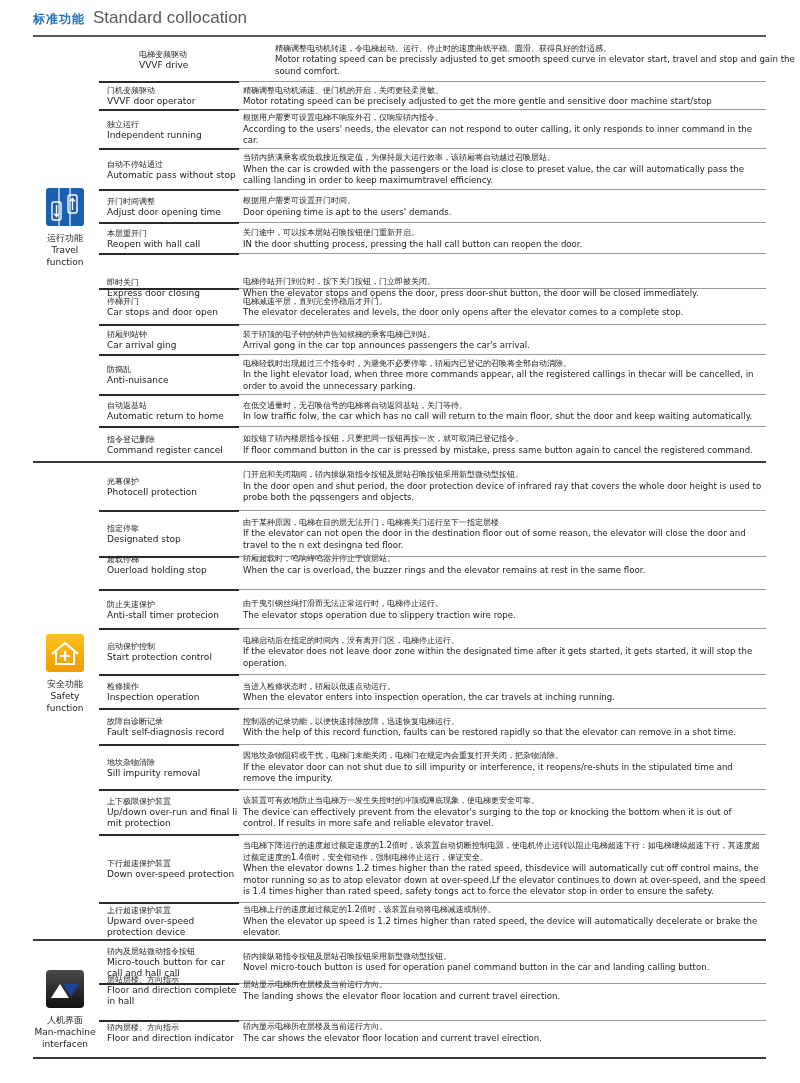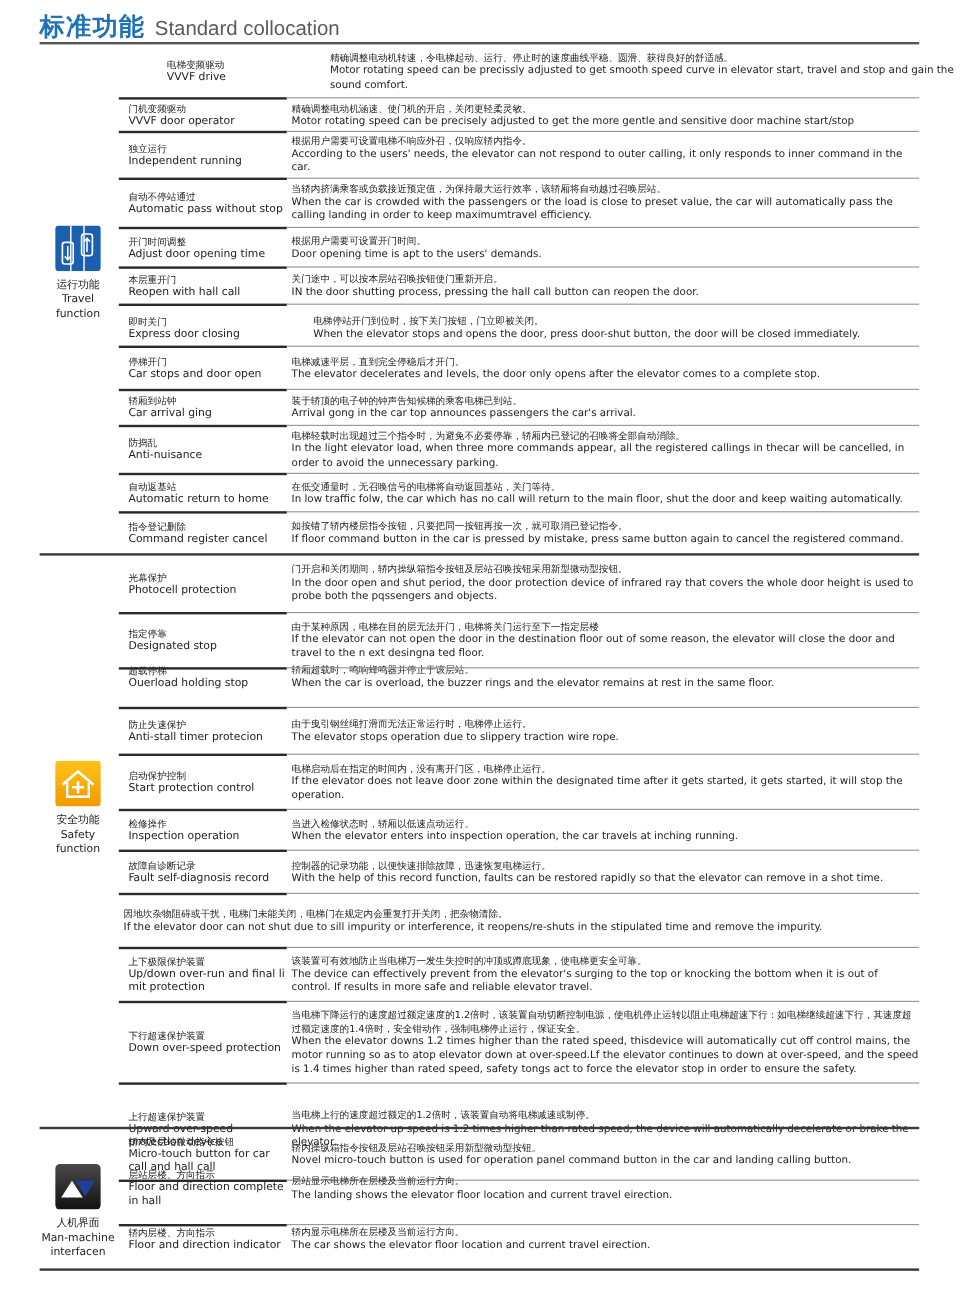--- a/index.html
+++ b/index.html
@@ -1,18 +1,18 @@
 <!DOCTYPE html>
 <html><head>
 <meta charset="utf-8">
 <style>
   html, body { margin:0; padding:0; background:#ffffff; }
   body { width:800px; height:1083px; position:relative; overflow:hidden; font-family:"DejaVu Sans", sans-serif; color:#1a1a1a; }
   .title { position:absolute; left:33px; top:8px; height:26px; display:flex; align-items:baseline; gap:8px; }
-  .title .zh { font-size:21px; font-weight:bold; color:#1f72b8; letter-spacing:1px; }
+  .title .zh { font-size:12px; font-weight:bold; color:#1f72b8; letter-spacing:1px; }
   .title .en { font-size:17px; color:#5a5a5a; font-family:"Liberation Sans", sans-serif; }
   .title-rule { position:absolute; left:33px; top:35px; width:733px; height:2px; background:#555; }
   .section { position:absolute; left:33px; width:733px; }
   .section-rule { position:absolute; left:0; width:733px; height:2px; background:#3a3a3a; }
   .cat { position:absolute; left:0; width:64px; text-align:center; font-size:9px; line-height:12px; color:#222; }
   .cat .icon { width:38px; height:38px; margin:0 auto 6px auto; border-radius:3px; }
   .row { position:absolute; left:66px; width:667px; display:flex; }
   .row .lbl { width:140px; padding-left:8px; box-sizing:border-box; display:flex; flex-direction:column; justify-content:center; font-size:9px; line-height:11px; color:#222; }
   .row .desc { flex:1; padding-left:4px; display:flex; flex-direction:column; justify-content:center; font-size:8.6px; line-height:11.5px; color:#222; }
   .zh { font-family:"DejaVu Sans", sans-serif; }
@@ -108,21 +108,21 @@
           <span class="zh">本层重开门</span>
           <span>Reopen with hall call</span>
         </div>
         <div class="desc">
           <span class="zh">关门途中，可以按本层站召唤按钮使门重新开启。</span>
           <span>IN the door shutting process, pressing the hall call button can reopen the door.</span>
         </div>
       </div>
       <div class="row-rule-l" style="top: 222px;"></div>
       <div class="row-rule-r" style="top: 222px;"></div>
-      <div class="row" style="top: 256px; height: 35px; gap: 18px;">
+      <div class="row" style="top: 270px; height: 35px;">
         <div class="lbl">
           <span class="zh">即时关门</span>
           <span>Express door closing</span>
         </div>
         <div class="desc">
           <span class="zh">电梯停站开门到位时，按下关门按钮，门立即被关闭。</span>
           <span>When the elevator stops and opens the door, press door-shut button, the door will be closed immediately.</span>
         </div>
       </div>
       <div class="row-rule-l" style="top: 253px;"></div>
@@ -283,20 +283,24 @@
           <span>Fault self-diagnosis record</span>
         </div>
         <div class="desc">
           <span class="zh">控制器的记录功能，以便快速排除故障，迅速恢复电梯运行。</span>
           <span>With the help of this record function, faults can be restored rapidly so that the elevator can remove in a shot time.</span>
         </div>
       </div>
       <div class="row-rule-l" style="top: 708px;"></div>
       <div class="row-rule-r" style="top: 708px;"></div>
       <div class="row" style="top: 745px; height: 45px;">
+        <div class="lbl">
+          <span class="zh">地坎杂物清除</span>
+          <span>Sill impurity removal</span>
+        </div>
         <div class="desc">
           <span class="zh">因地坎杂物阻碍或干扰，电梯门未能关闭，电梯门在规定内会重复打开关闭，把杂物清除。</span>
           <span>If the elevator door can not shut due to sill impurity or interference, it reopens/re-shuts in the stipulated time and remove the impurity.</span>
         </div>
       </div>
       <div class="row-rule-l" style="top: 744px;"></div>
       <div class="row-rule-r" style="top: 744px;"></div>
       <div class="row" style="top: 790px; height: 45px;">
         <div class="lbl">
           <span class="zh">上下极限保护装置</span>
@@ -314,21 +318,21 @@
           <span class="zh">下行超速保护装置</span>
           <span>Down over-speed protection</span>
         </div>
         <div class="desc">
           <span class="zh">当电梯下降运行的速度超过额定速度的1.2倍时，该装置自动切断控制电源，使电机停止运转以阻止电梯超速下行：如电梯继续超速下行，其速度超过额定速度的1.4倍时，安全钳动作，强制电梯停止运行，保证安全。</span>
           <span>When the elevator downs 1.2 times higher than the rated speed, thisdevice will automatically cut off control mains, the motor running so as to atop elevator down at over-speed.Lf the elevator continues to down at over-speed, and the speed is 1.4 times higher than rated speed, safety tongs act to force the elevator stop in order to ensure the safety.</span>
         </div>
       </div>
       <div class="row-rule-l" style="top: 834px;"></div>
       <div class="row-rule-r" style="top: 834px;"></div>
-      <div class="row" style="top: 903px; height: 37px; margin-top: 20px;">
+      <div class="row" style="top: 903px; height: 37px;">
         <div class="lbl">
           <span class="zh">上行超速保护装置</span>
           <span>Upward over-speed protection device</span>
         </div>
         <div class="desc">
           <span class="zh">当电梯上行的速度超过额定的1.2倍时，该装置自动将电梯减速或制停。</span>
           <span>When the elevator up speed is 1.2 times higher than rated speed, the device will automatically decelerate or brake the elevator.</span>
         </div>
       </div>
       <div class="row-rule-l" style="top: 902px;"></div>

